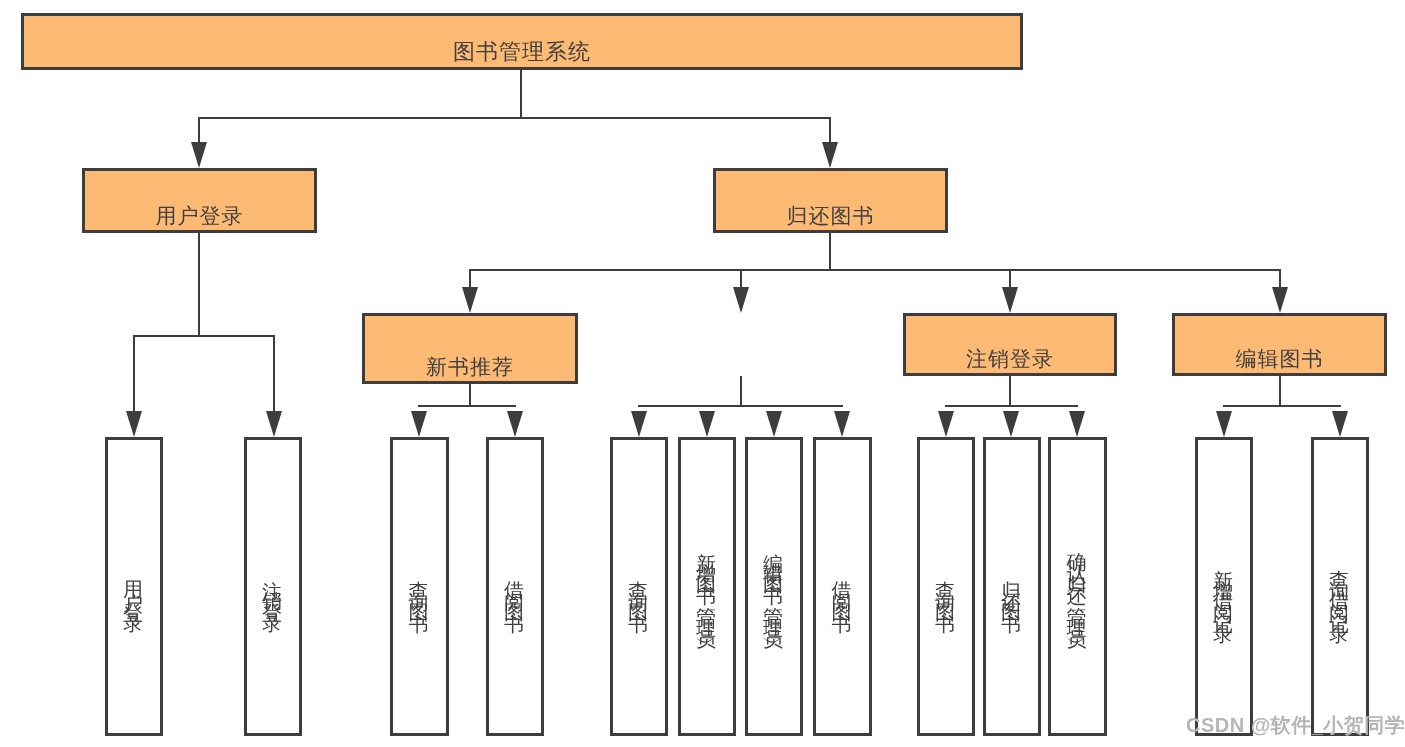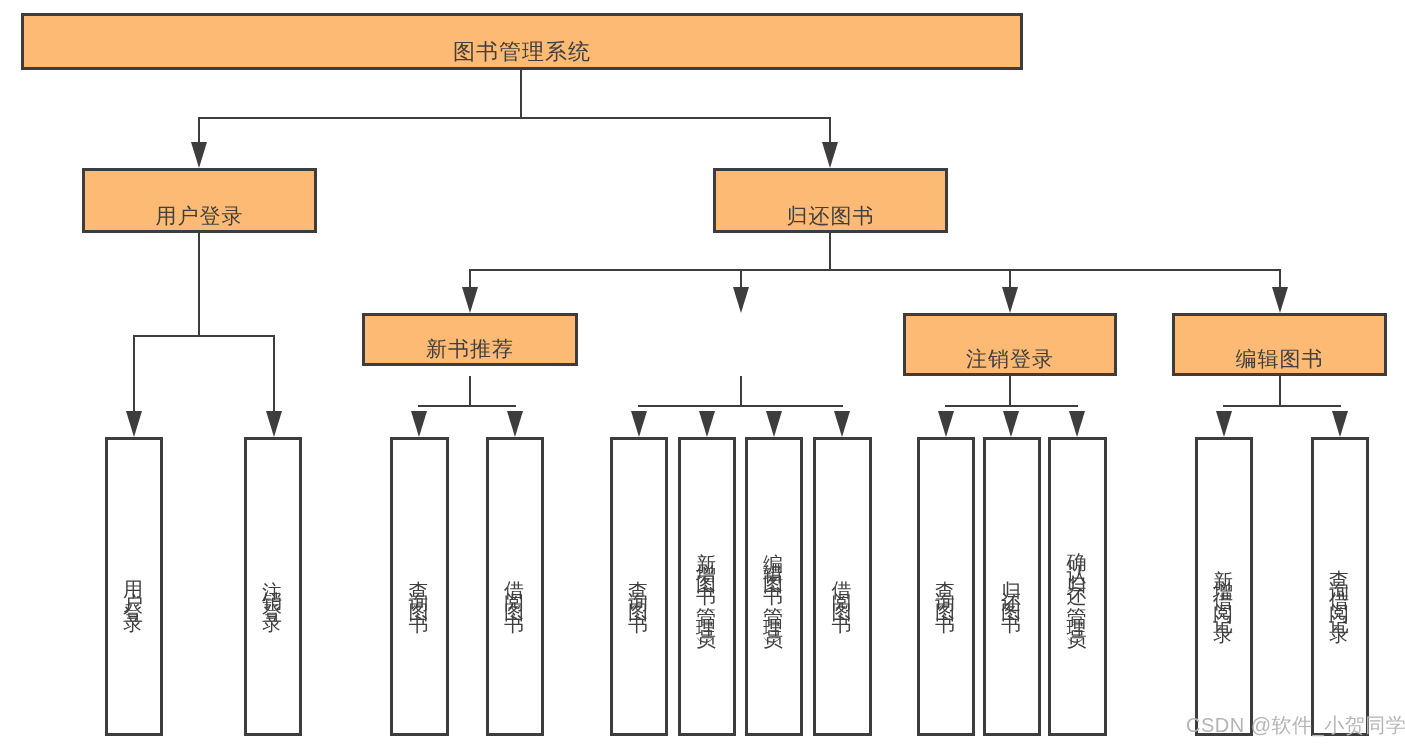--- a/index.html
+++ b/index.html
@@ -73,20 +73,21 @@
   }
   .watermark {
     position: absolute;
     left: 1186px;
     top: 712px;
     font-size: 20px;
     color: #b5b5b5;
     letter-spacing: 0.5px;
     white-space: nowrap;
     z-index: 5;
+    font-weight: bold;
   }
 </style>
 </head>
 <body>
 
 <div id="canvas">
 
   <div class="box" style="left:21px; top:13px; width:1002px; height:57px; font-size:22px;">
     <span>图书管理系统</span>
   </div>
@@ -116,21 +117,21 @@
   <div class="hl" style="left:469px; top:269px; width:812px;"></div>
   <div class="vl" style="left:469px; top:269px; height:30px;"></div>
   <div class="arr" style="left:462px; top:287px;"></div>
   <div class="vl" style="left:740px; top:269px; height:30px;"></div>
   <div class="arr" style="left:733px; top:287px;"></div>
   <div class="vl" style="left:1009px; top:269px; height:30px;"></div>
   <div class="arr" style="left:1002px; top:287px;"></div>
   <div class="vl" style="left:1279px; top:269px; height:30px;"></div>
   <div class="arr" style="left:1272px; top:287px;"></div>
 
-  <div class="box" style="left:362px; top:313px; width:216px; height:53px;">
+  <div class="box" style="left:362px; top:313px; width:216px; height:71px;">
     <span>新书推荐</span>
   </div>
   <div class="box" style="left:903px; top:313px; width:214px; height:63px;">
     <span>注销登录</span>
   </div>
   <div class="box" style="left:1172px; top:313px; width:215px; height:63px;">
     <span>编辑图书</span>
   </div>
 
   <div class="vl" style="left:469px; top:376px; height:31px;"></div>

